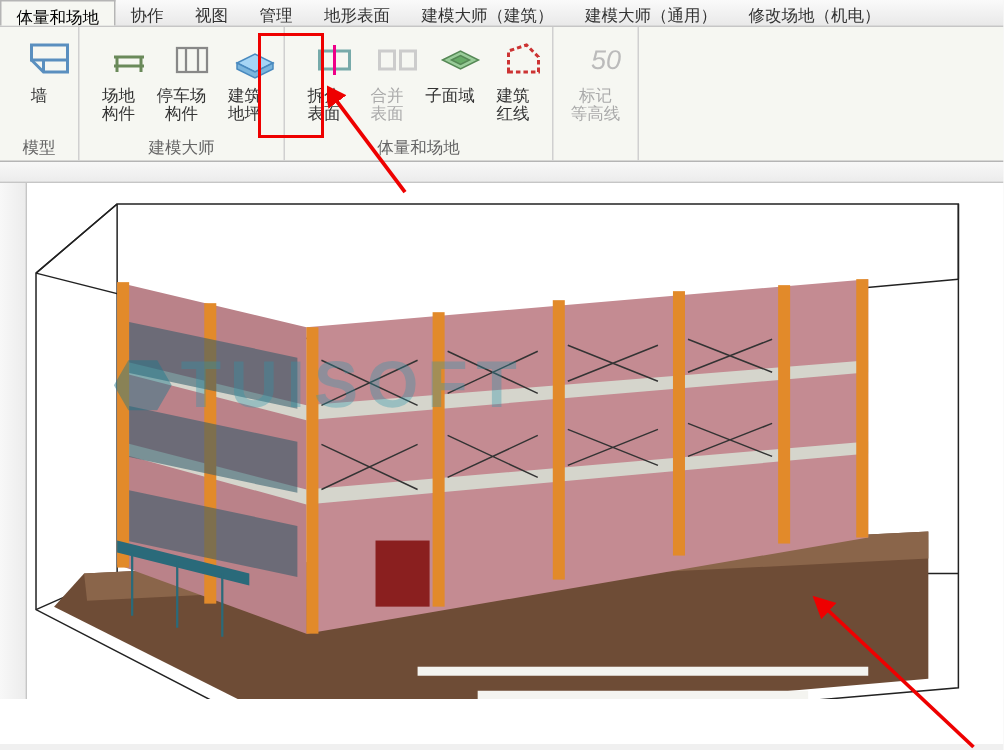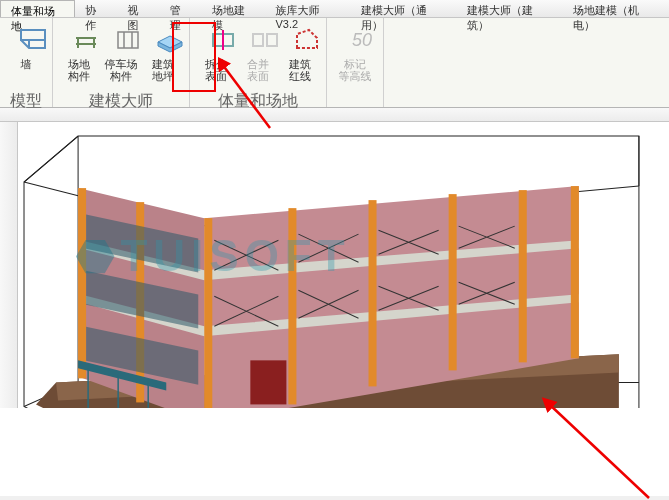--- a/index.html
+++ b/index.html
@@ -11,53 +11,52 @@
     .menu-tab.active { background: #f6f7f2; border: 1px solid #b5b5b5; border-bottom: none; color:#000; }
     
     
     .ribbon { height: 90px; background: #f6f7f2; border-bottom: 1px solid #b5b5b5; display: flex; }
     .ribbon-group { border-right: 1px solid #d0d0d0; display: flex; flex-direction: column; padding: 4px 6px 0; }
     .group-buttons { display: flex; gap: 2px; flex: 1; }
     .rbtn { display: flex; flex-direction: column; align-items: center; width: 40px; font-size: 11px; color: #333; cursor: pointer; padding-top: 2px; }
     .rbtn.disabled { color: #aaa; }
     .rbtn .ico { width: 32px; height: 32px; display:flex; align-items:center; justify-content:center;margin-left:14px; }
     .rbtn .lbl { text-align:center; line-height:12px; margin-top:2px; }
-    .group-label { text-align:center; font-size:16px; color:#666; height:16px; }
+    .group-label { text-align:center; font-size:11px; color:#666; height:16px; }
     
     
     .hl-box { position:absolute; left:172px; top:22px; width:44px; height:70px; border:2px solid #e00; pointer-events:none; z-index:20; }
     
     
     .arrow1 { position:absolute; left:218px; top:56px; z-index:20; pointer-events:none; }
     .arrow2 { position:absolute; right:12px; bottom:-6px; z-index:20; pointer-events:none; }
     
     
     .viewport { position: relative; height: 388px; background: #fff; }
     .vp-ruler-top { height:14px; background: linear-gradient(#f8f8f8,#ececec); border-bottom:1px solid #c6c6c6; }
-    .vp-body { display:flex; height:286px; }
+    .vp-body { display:flex; height:344px; }
     .vp-ruler-left { width:18px; background: linear-gradient(90deg,#f8f8f8,#ececec); border-right:1px solid #c6c6c6; }
     .canvas { flex:1; position:relative; background:#fff; overflow:hidden; }
     
     
     .scene { position:absolute; inset:0; }
     .watermark { position:absolute; top: 108px; left: 58px; font-size: 44px; font-weight: 700; letter-spacing: 6px; color: rgba(46,150,170,0.35); font-family: Arial, sans-serif; z-index:15; }
   </style>
 </head>
 <body>
 
 <div class="menu-bar">
   <div class="menu-tab active">体量和场地</div>
   <div class="menu-tab">协作</div>
   <div class="menu-tab">视图</div>
   <div class="menu-tab">管理</div>
-  <div class="menu-tab">场地建模</div>
-  <div class="menu-tab">族库大师V3.2</div>
+  <div class="menu-tab">地形表面</div>
+  <div class="menu-tab">建模大师（建筑）</div>
   <div class="menu-tab">建模大师（通用）</div>
-  <div class="menu-tab">建模大师（建筑）</div>
-  <div class="menu-tab">场地建模（机电）</div>
+  <div class="menu-tab">修改场地（机电）</div>
 </div>
 
 <div class="ribbon">
 
   <div class="ribbon-group">
     <div class="group-buttons">
       <div class="rbtn">
         <span class="ico">
           <svg width="32" height="32">
               <g fill="none" stroke="#5a8fbf" stroke-width="2">
@@ -132,20 +131,31 @@
         <span class="ico">
           <svg width="32" height="32">
               <g fill="none" stroke="#ccc" stroke-width="2">
                 <rect x="4" y="10" width="10" height="12"></rect>
                 <rect x="18" y="10" width="10" height="12"></rect>
               </g>
             </svg>
         </span>
         <span class="lbl" style="white-space:pre">合并
 表面</span>
+      </div>
+      <div class="rbtn">
+        <span class="ico">
+          <svg width="32" height="32">
+              <g fill="#9c9" stroke="#585">
+                <path d="M4 16 L16 10 L28 16 L16 22 Z"></path>
+                <path d="M10 16 L16 13 L22 16 L16 19 Z" fill="#6a6"></path>
+              </g>
+            </svg>
+        </span>
+        <span class="lbl">子面域</span>
       </div>
       <div class="rbtn">
         <span class="ico">
           <svg width="32" height="32">
               <g fill="none" stroke="#c33" stroke-width="2" stroke-dasharray="3 2">
                 <path d="M6 24 L6 10 L18 6 L26 14 L26 24 Z"></path>
               </g>
             </svg>
         </span>
         <span class="lbl" style="white-space:pre">建筑

